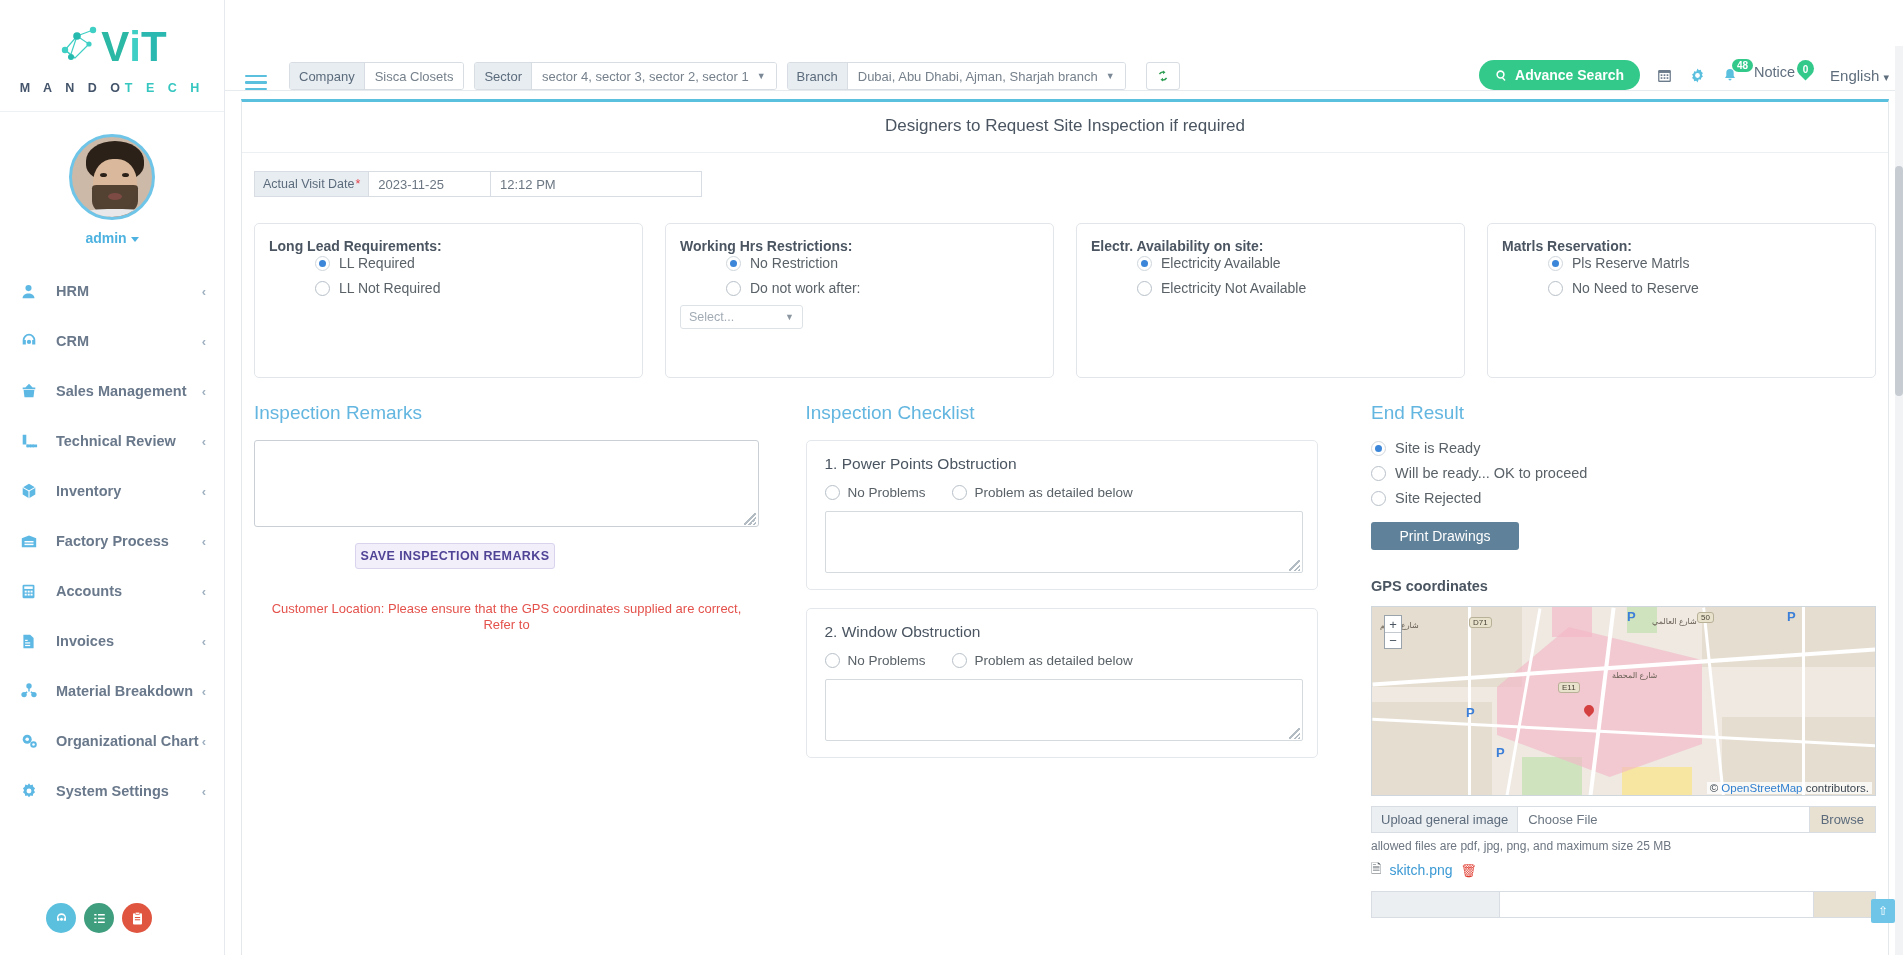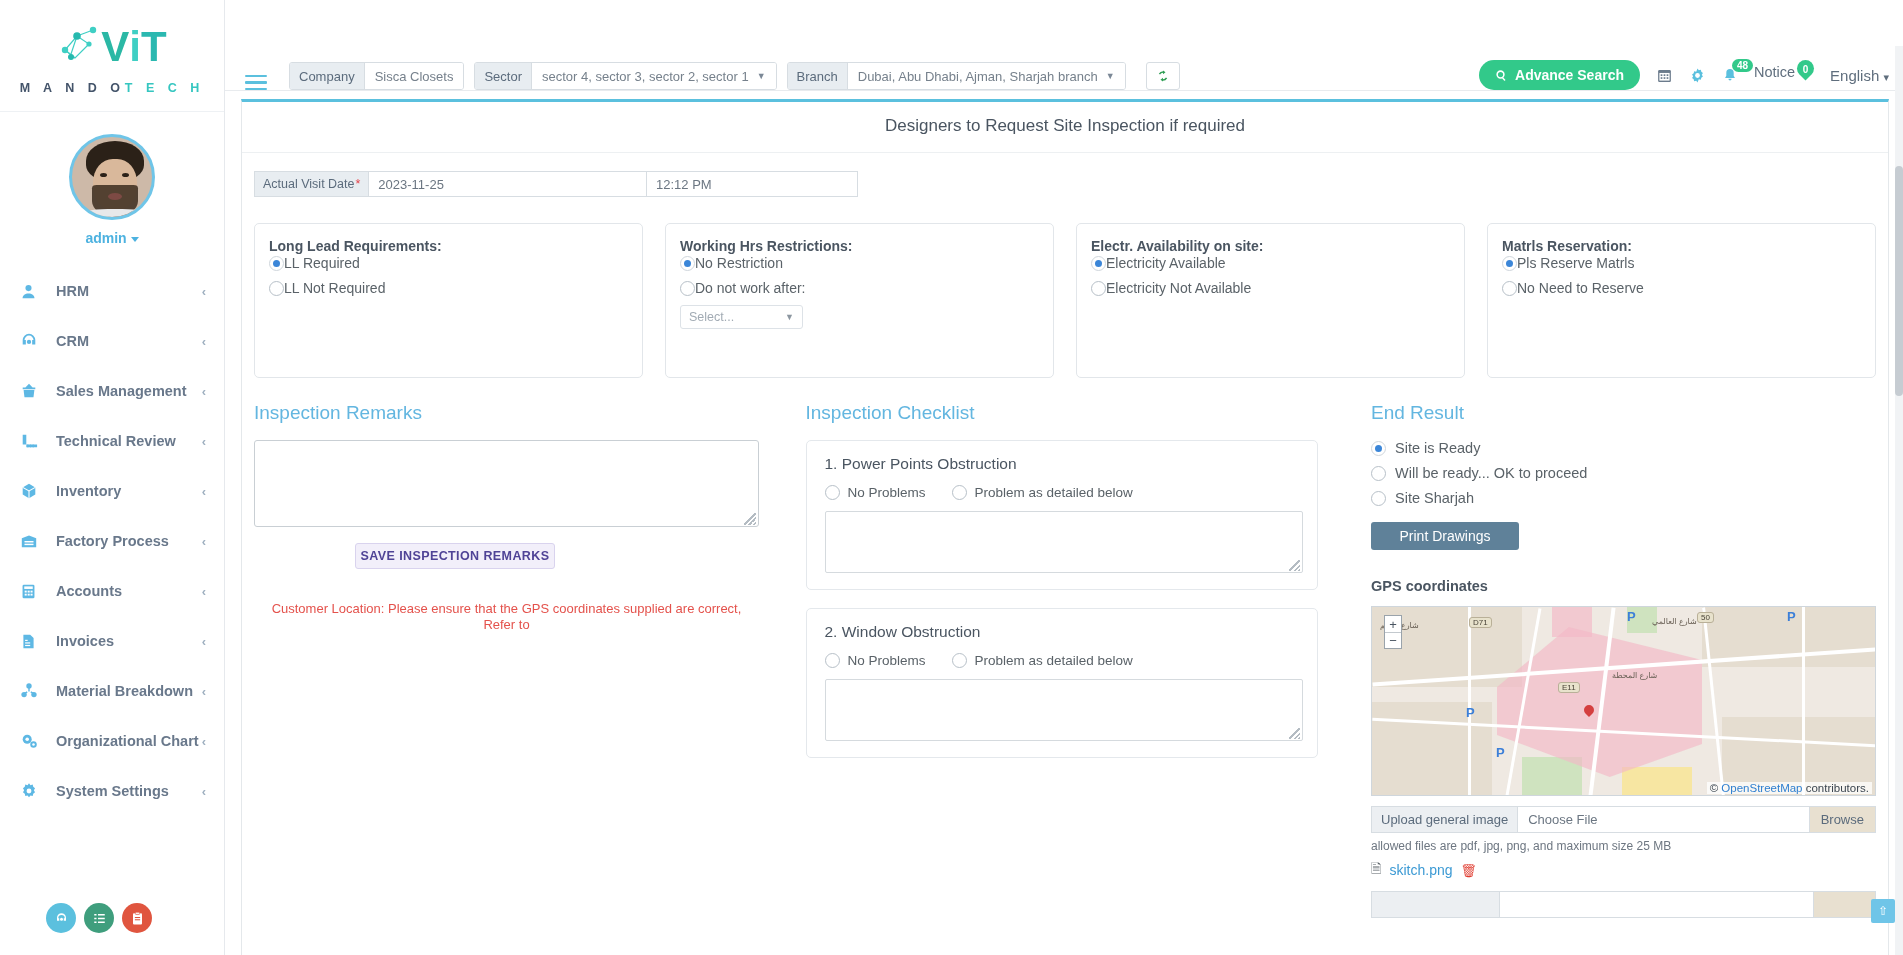--- a/index.html
+++ b/index.html
@@ -105,35 +105,35 @@
     font-size:10px; font-weight:bold; }
   .lang { color:#5f6e7d; font-size:15px; cursor:pointer; }
 
   
   .panel { margin:8px 14px 0 16px; border:1px solid #e4e8eb; border-top:3px solid #5bc0de;
     background:#fff; min-height:900px; }
   .panel-head { text-align:center; font-size:17px; color:#4a5561;
     padding:14px 0 16px; border-bottom:1px solid #edf0f2; }
 
   .visit-row { padding:18px 0 0 12px; }
-  .visit-group { display:flex; height:26px; border:1px solid #d7dde2; width:604px; }
+  .visit-group { display:flex; height:26px; border:1px solid #d7dde2; width:448px; }
   .visit-lbl { background:#e8edf1; color:#5b6b7c; font-size:12.5px; padding:0 8px;
     display:flex; align-items:center; border-right:1px solid #d7dde2; }
   .visit-lbl .req { color:#e4424a; margin-left:1px; }
   .visit-date { flex:1; background:#fff; font-size:13px; color:#6b7682; padding:0 9px;
     display:flex; align-items:center; border-right:1px solid #d7dde2; }
   .visit-time { width:210px; background:#fff; font-size:13px; color:#6b7682;
     padding:0 9px; display:flex; align-items:center; }
 
   .cards { display:flex; gap:0; padding:26px 12px 0 12px; }
   .card { flex:1; border:1px solid #e2e6ea; border-radius:5px; height:155px;
     padding:14px 14px 0 14px; margin-right:22px; }
   .card:last-child { margin-right:0; }
   .card-title { font-size:14px; font-weight:bold; color:#4a5561; margin-bottom:1px; }
-  .opt { display:flex; align-items:center; margin-bottom:9px; }
+  .opt { display:flex; align-items:center; gap:9px; margin-bottom:9px;margin-left:46px; }
   .opt-lbl { font-size:14px; color:#5a6268; }
   .radio { width:15px; height:15px; min-width:15px; border-radius:50%;
     border:1px solid #b7c0c8; background:#fff; display:flex; align-items:center;
     justify-content:center; cursor:pointer; }
   .radio.on { border-color:#cfd6dc; }
   .radio.on::after { content:""; width:7px; height:7px; border-radius:50%;
     background:#3b86d8; }
   .sel { margin-top:2px; width:123px; height:24px; border:1px solid #dde2e7;
     border-radius:3px; background:#fff; display:flex; align-items:center;
     padding:0 8px; font-size:12.5px; color:#a2abb4; cursor:pointer; }
@@ -639,21 +639,21 @@
           <div class="end-opt">
             <span class="radio on"></span>
             <span class="lbl">Site is Ready</span>
           </div>
           <div class="end-opt">
             <span class="radio"></span>
             <span class="lbl">Will be ready... OK to proceed</span>
           </div>
           <div class="end-opt">
             <span class="radio"></span>
-            <span class="lbl">Site Sharjah</span>
+            <span class="lbl">Site Rejected</span>
           </div>
 
           <div class="print-btn">Print Drawings</div>
 
           <div class="gps-title">GPS coordinates</div>
 
           <div class="map">
 
             <div class="tan" style="left:0;top:0;width:150px;height:80px;"></div>
             <div class="tan" style="left:0;top:95px;width:120px;height:95px;"></div>

